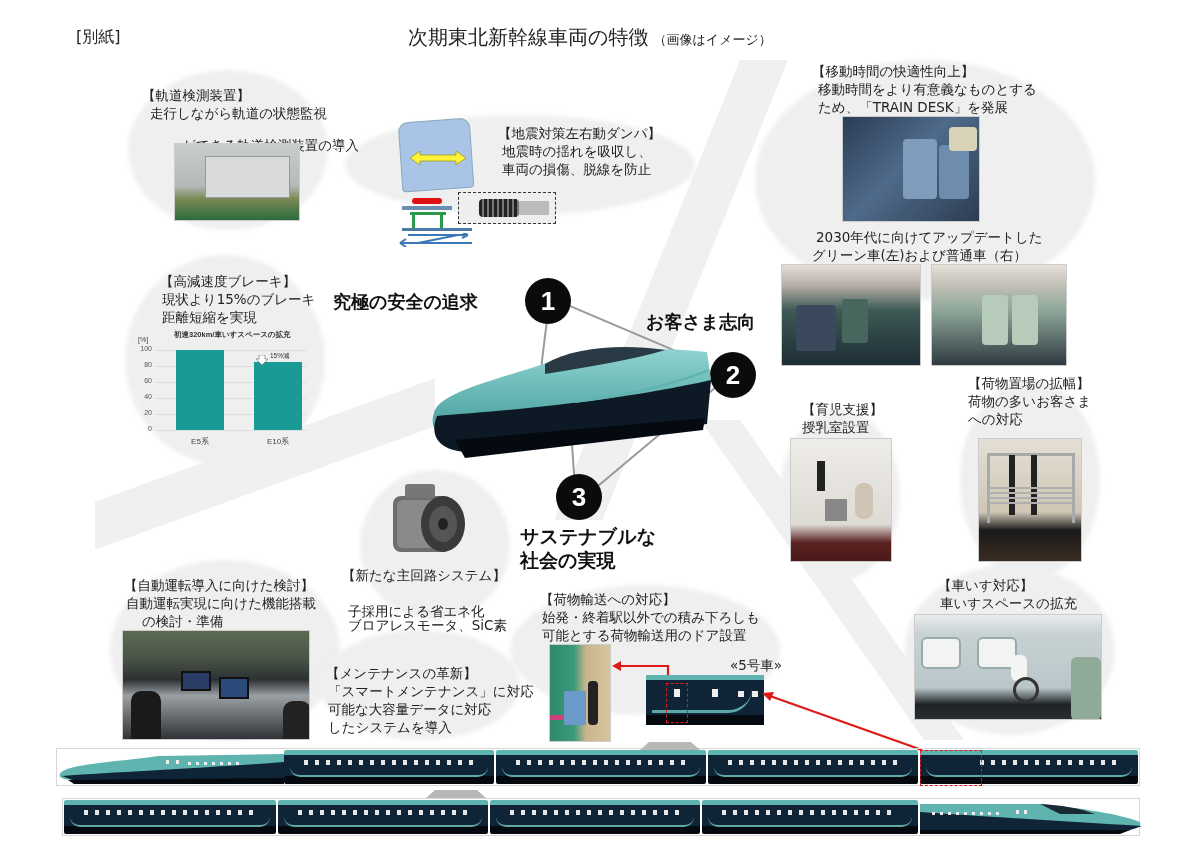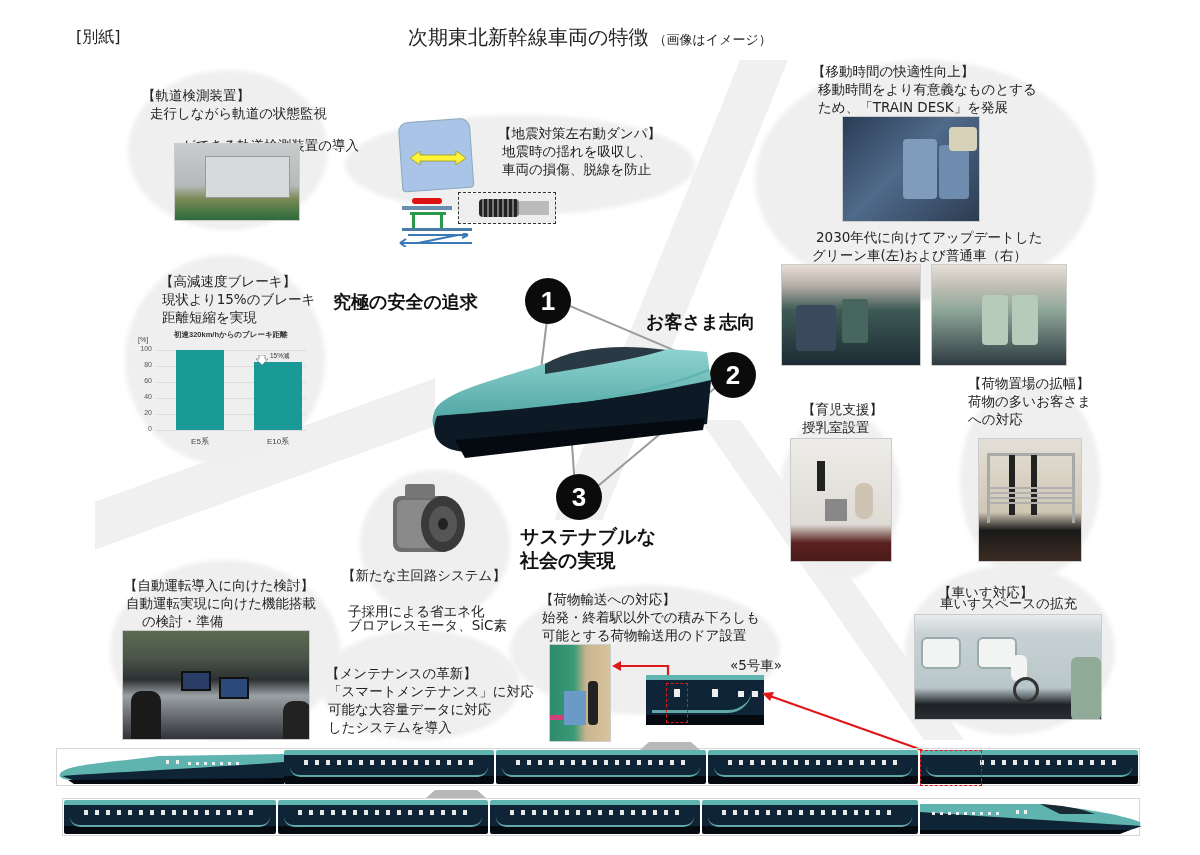--- a/index.html
+++ b/index.html
@@ -88,21 +88,21 @@
 </div>
 <div class="txt" style="left:498px;top:124px;">【地震対策左右動ダンパ】</div>
 <div class="txt" style="left:502px;top:142px;">地震時の揺れを吸収し、</div>
 <div class="txt" style="left:502px;top:160px;">車両の損傷、脱線を防止</div>
 
 <div class="txt" style="left:160px;top:272px;">【高減速度ブレーキ】</div>
 <div class="txt" style="left:162px;top:290px;">現状より15%のブレーキ</div>
 <div class="txt" style="left:162px;top:308px;">距離短縮を実現</div>
 
 <div class="chart">
-  <div class="abs" style="left:40px;top:0;font-size:7.5px;font-weight:bold;color:#333;white-space:nowrap;">初速320km/hからのブレーキ距離</div>
+  <div class="abs" style="left:40px;top:0;font-size:7.5px;font-weight:bold;color:#333;white-space:nowrap;">初速320km/車いすスペースの拡充</div>
   <div class="abs" style="left:4px;top:6px;font-size:7px;color:#444;">[%]</div>
   <div class="ytick" style="top:15px;">100</div>
   <div class="ytick" style="top:31px;">80</div>
   <div class="ytick" style="top:47px;">60</div>
   <div class="ytick" style="top:63px;">40</div>
   <div class="ytick" style="top:79px;">20</div>
   <div class="ytick" style="top:95px;">0</div>
   <div class="grid" style="top:20px;"></div>
   <div class="grid" style="top:36px;"></div>
   <div class="grid" style="top:52px;"></div>
@@ -235,21 +235,21 @@
   <div class="abs" style="left:20px;top:8px;width:22px;height:40px;border:1px dashed #e01818;"></div>
 </div>
 
 <div class="abs" style="left:760px;top:688px;width:165px;height:64px;">
   <svg width="165" height="64" viewBox="0 0 165 64">
       <line x1="162" y1="62" x2="10" y2="8" stroke="#e01818" stroke-width="2.2"></line>
       <polygon points="2,5 14,4 10,13" fill="#e01818"></polygon>
     </svg>
 </div>
 
-<div class="txt" style="left:938px;top:576px;margin-top:7px;">【車いす対応】</div>
+<div class="txt" style="left:938px;top:576px;">【車いす対応】</div>
 <div class="txt" style="left:940px;top:594px;">車いすスペースの拡充</div>
 <div class="photo" style="left:914px;top:614px;width:188px;height:106px;background:linear-gradient(180deg,#e9ecec 0%,#c8d2d4 18%,#b9c6c9 70%,#1e2226 86%,#2a2e32 100%);">
   <div class="abs" style="left:6px;top:22px;width:40px;height:32px;background:#f2f4f4;border:2px solid #9aa;border-radius:6px;"></div>
   <div class="abs" style="left:62px;top:22px;width:40px;height:32px;background:#f2f4f4;border:2px solid #9aa;border-radius:6px;"></div>
   <div class="abs" style="left:96px;top:40px;width:16px;height:26px;background:#f4f4f4;border-radius:6px;"></div>
   <div class="abs" style="left:98px;top:62px;width:26px;height:26px;border:3px solid #333;border-radius:50%;"></div>
   <div class="abs" style="left:156px;top:42px;width:30px;height:64px;background:#8fab98;border-radius:6px;"></div>
 </div>
 
 <div class="car-frame" style="left:56px;top:748px;width:1084px;height:38px;"></div>

